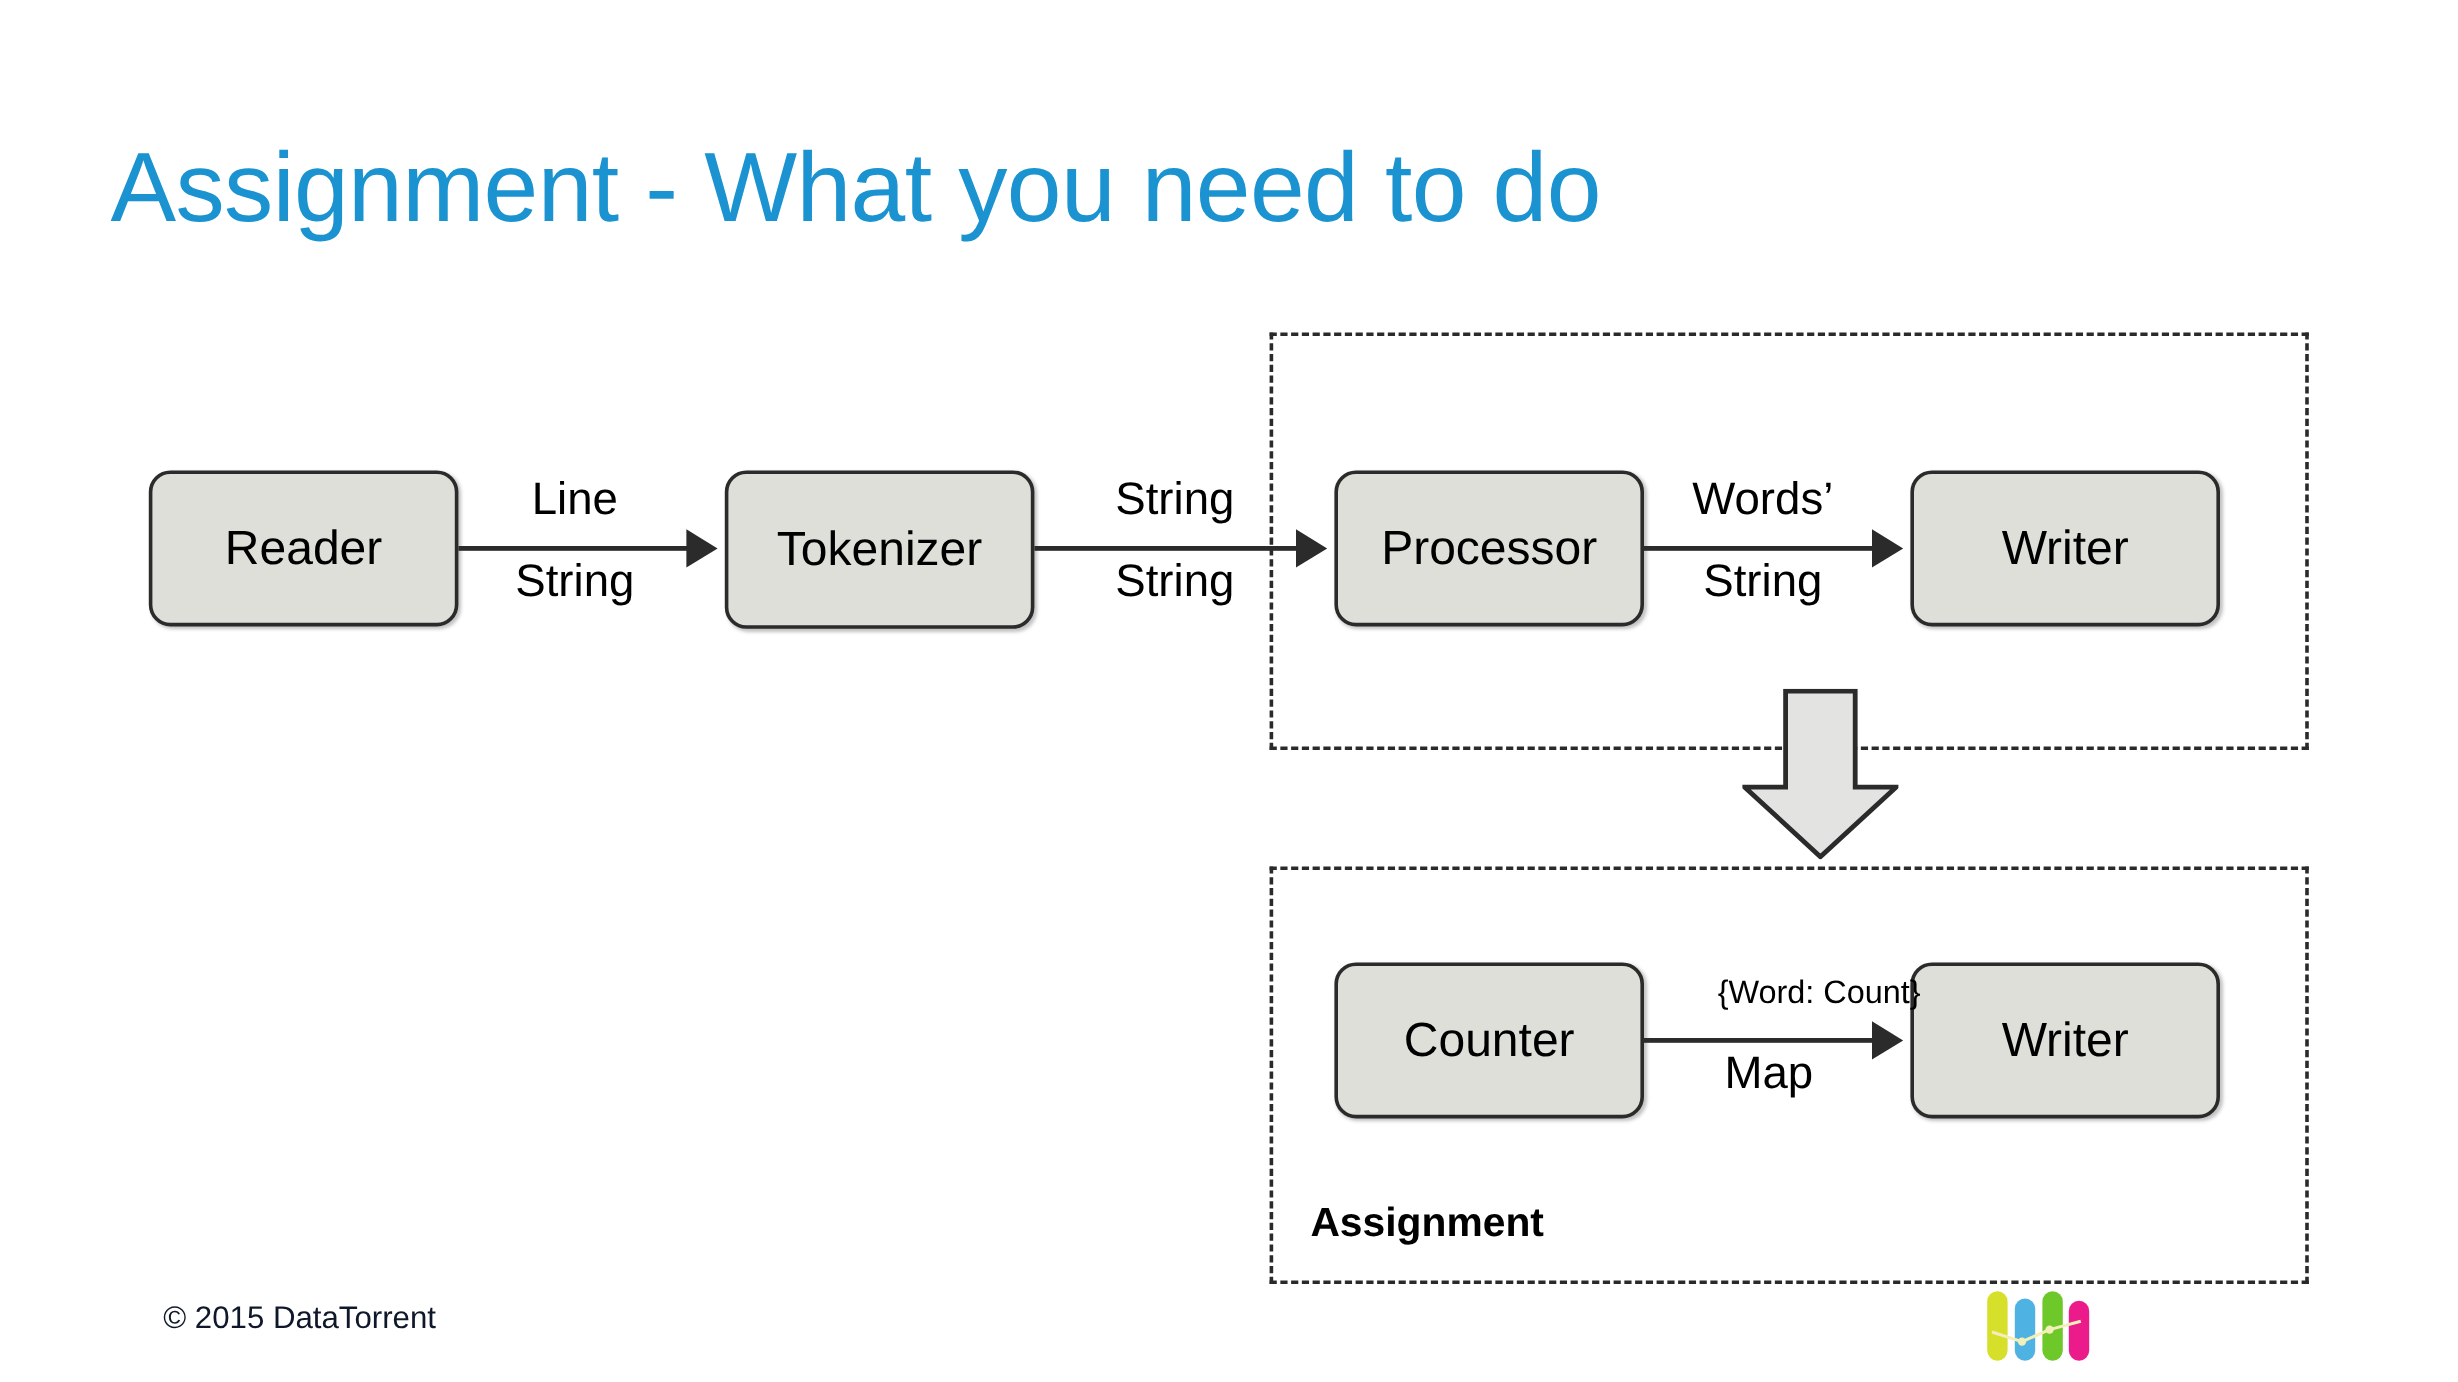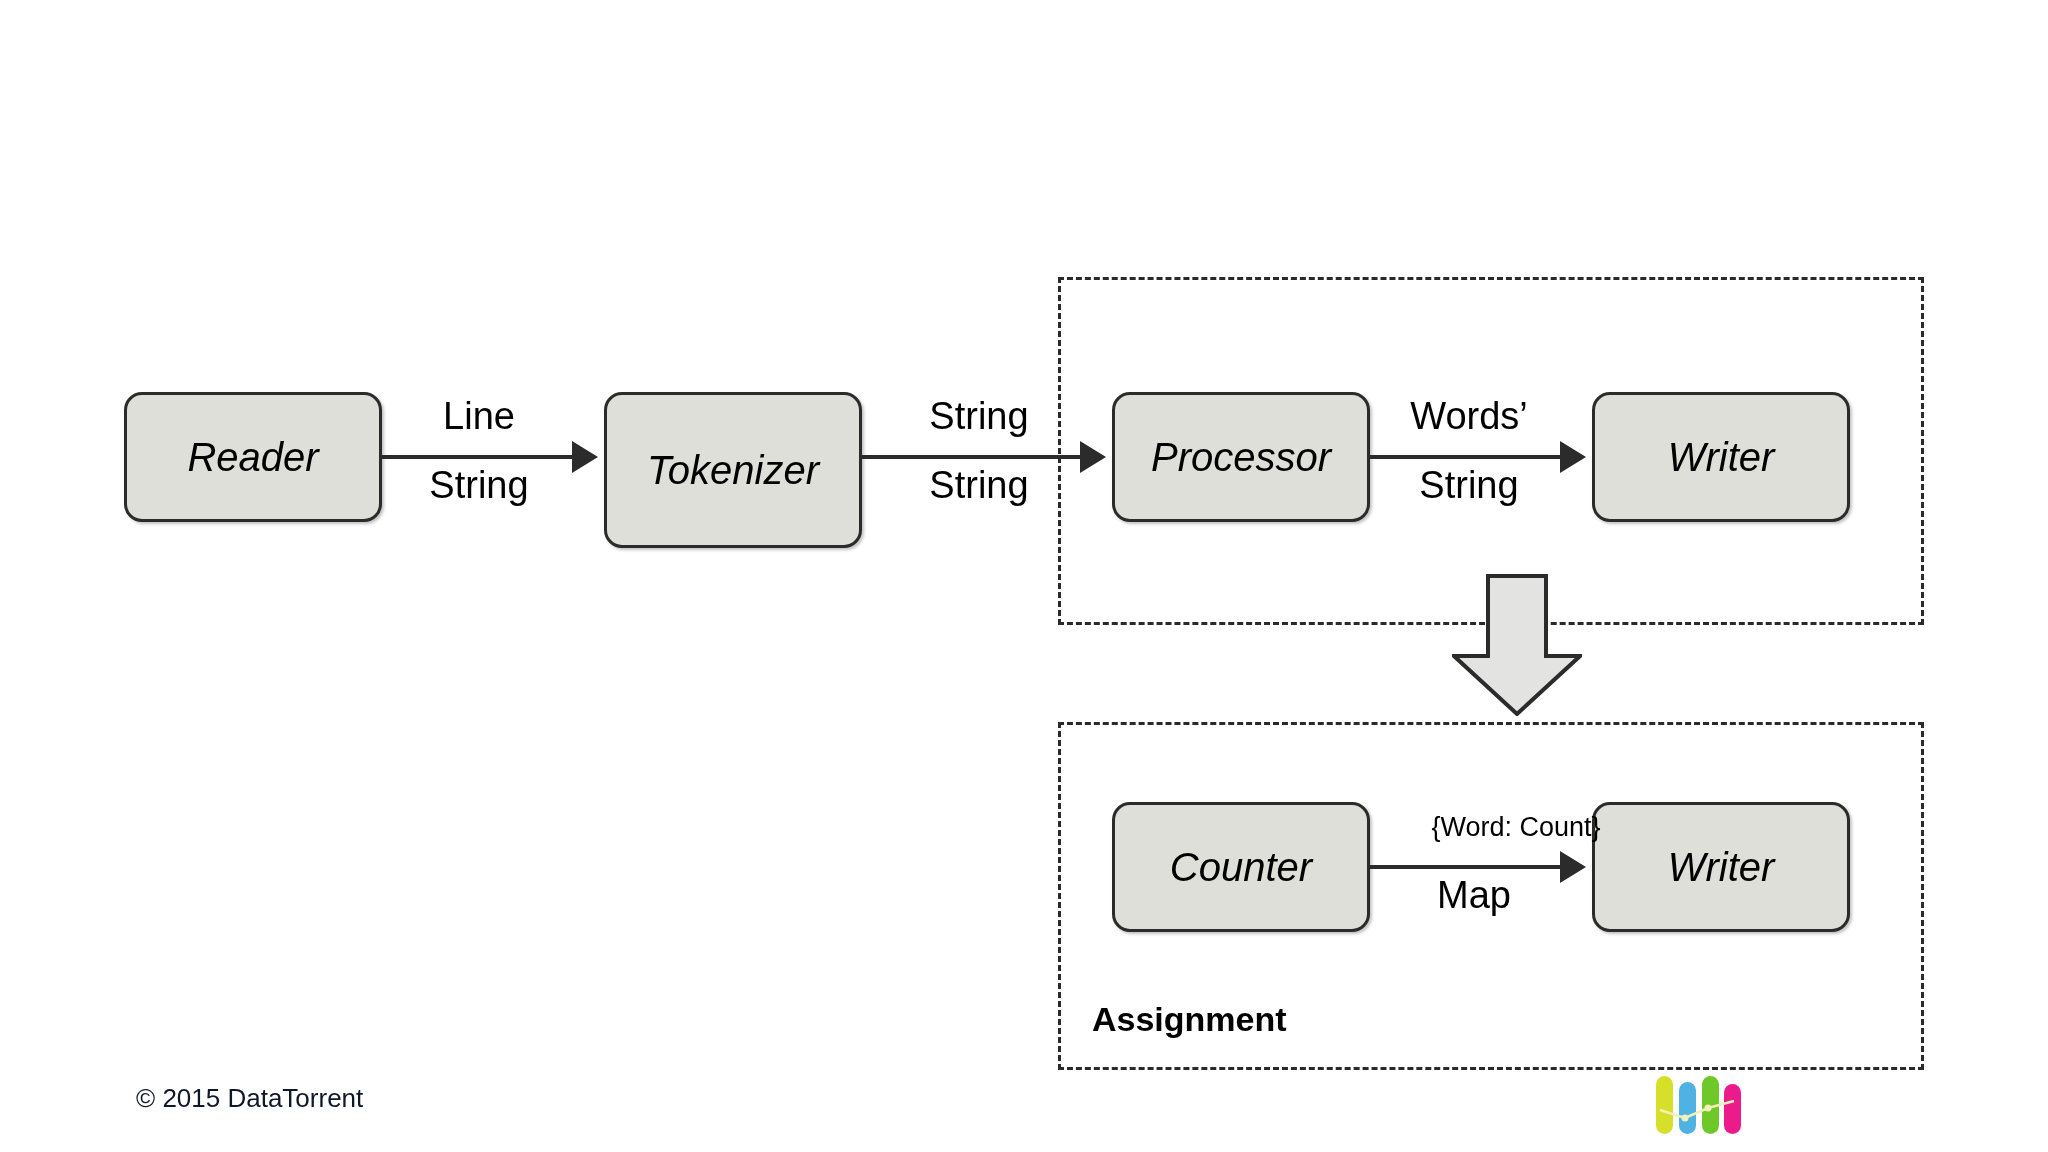--- a/index.html
+++ b/index.html
@@ -56,24 +56,23 @@
     background: #dedfd9;
     border: 3px solid #2b2b2b;
     border-radius: 18px;
     box-sizing: border-box;
     display: flex;
     align-items: center;
     justify-content: center;
     font-size: 40px;
     color: #000000;
     box-shadow: 2px 2px 3px rgba(120,120,120,0.45);
-    font-style: italic;
   }
   #op-reader    { left: 124px;  top: 392px; width: 258px; height: 130px; }
-  #op-tokenizer { left: 604px;  top: 392px; width: 258px; height: 156px; }
+  #op-tokenizer { left: 604px;  top: 392px; width: 258px; height: 132px; }
   #op-processor { left: 1112px; top: 392px; width: 258px; height: 130px; }
   #op-writer-1  { left: 1592px; top: 392px; width: 258px; height: 130px; }
   #op-counter   { left: 1112px; top: 802px; width: 258px; height: 130px; }
   #op-writer-2  { left: 1592px; top: 802px; width: 258px; height: 130px; }
 
   
   .connector {
     position: absolute;
     height: 4px;
     background: #2b2b2b;
@@ -160,20 +159,21 @@
     white-space: nowrap;
   }
   #logo-wordmark .cap { font-size: 40px; }
   #logo-wordmark .sc  { font-size: 31px; }
 </style>
 </head>
 <body>
 
 <div id="slide">
 
+  <div id="slide-title">Assignment - What you need to do</div>
 
   <div id="group-box-top" class="dashed-box"></div>
 
   <div id="group-box-bottom" class="dashed-box"></div>
   <div id="assignment-label">Assignment</div>
 
   <div id="op-reader" class="op-box">
     <span>Reader</span>
   </div>
   <div id="op-tokenizer" class="op-box">

